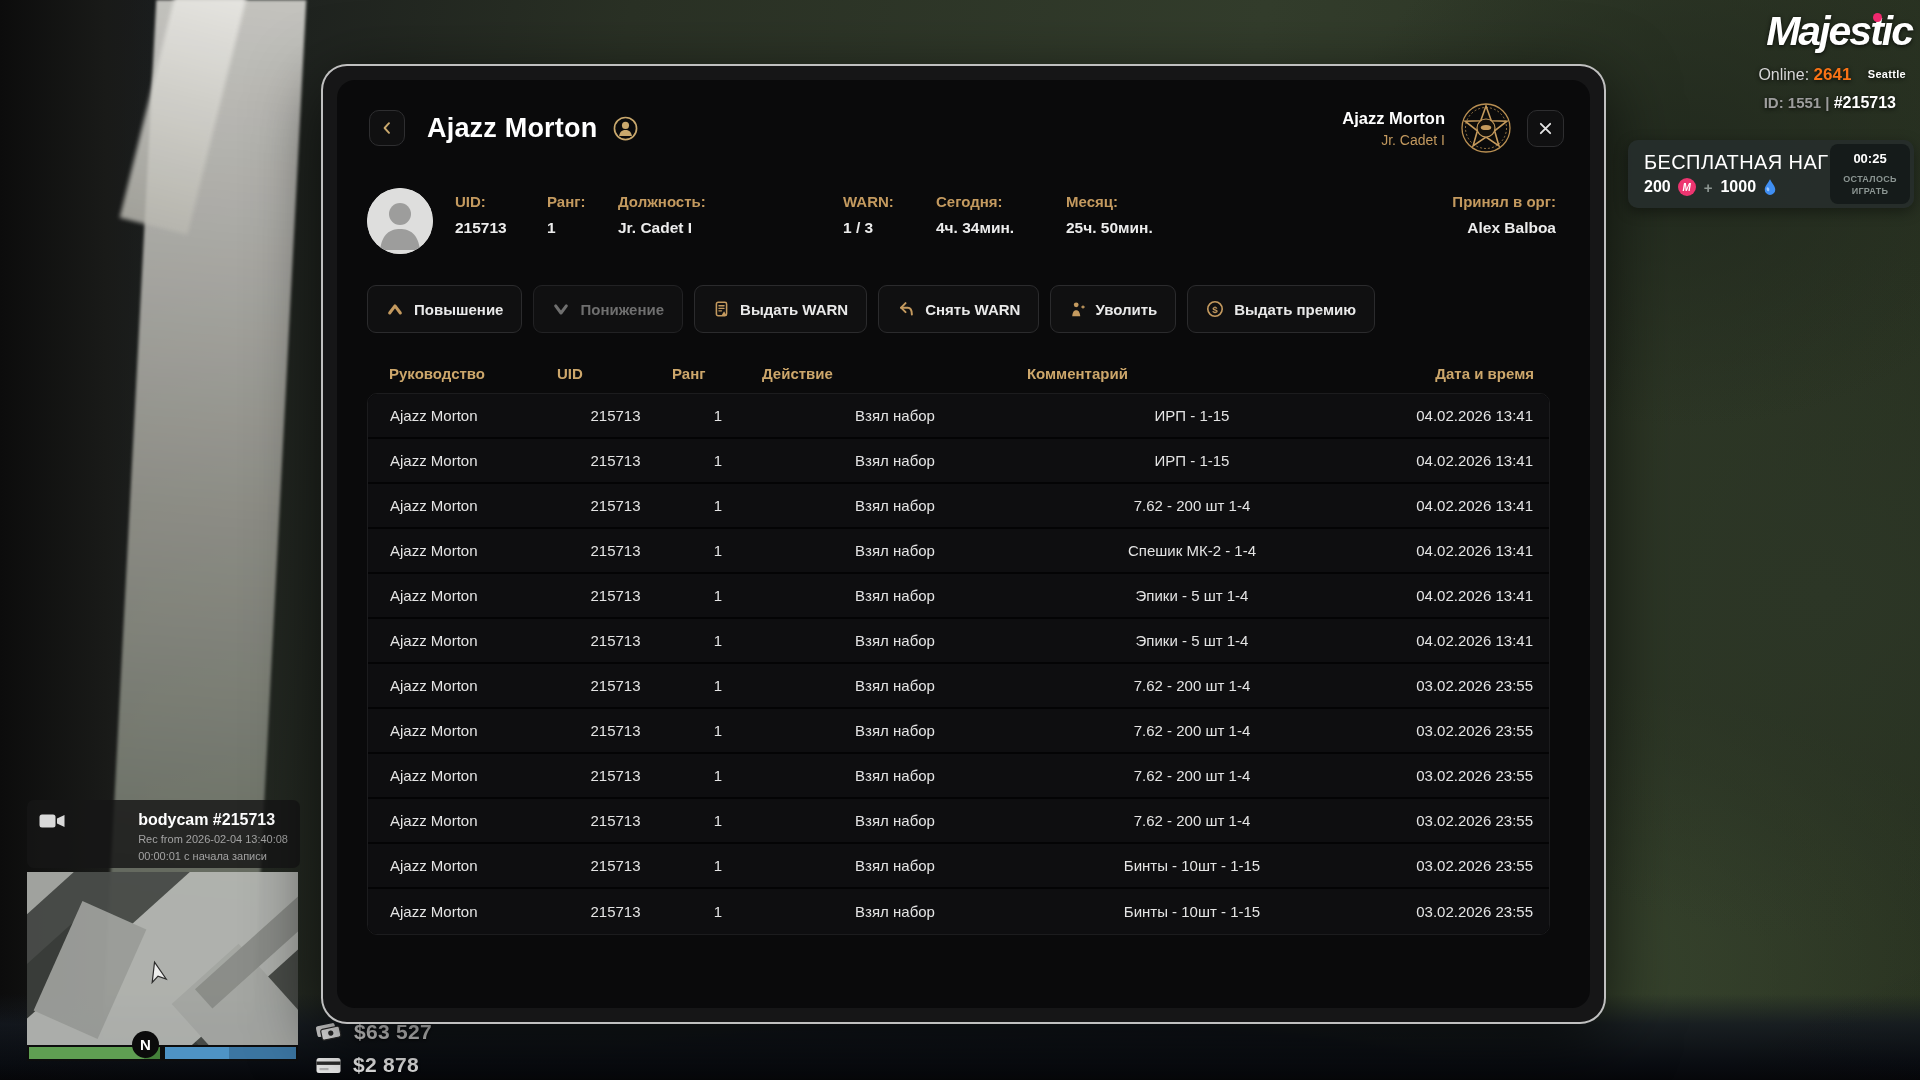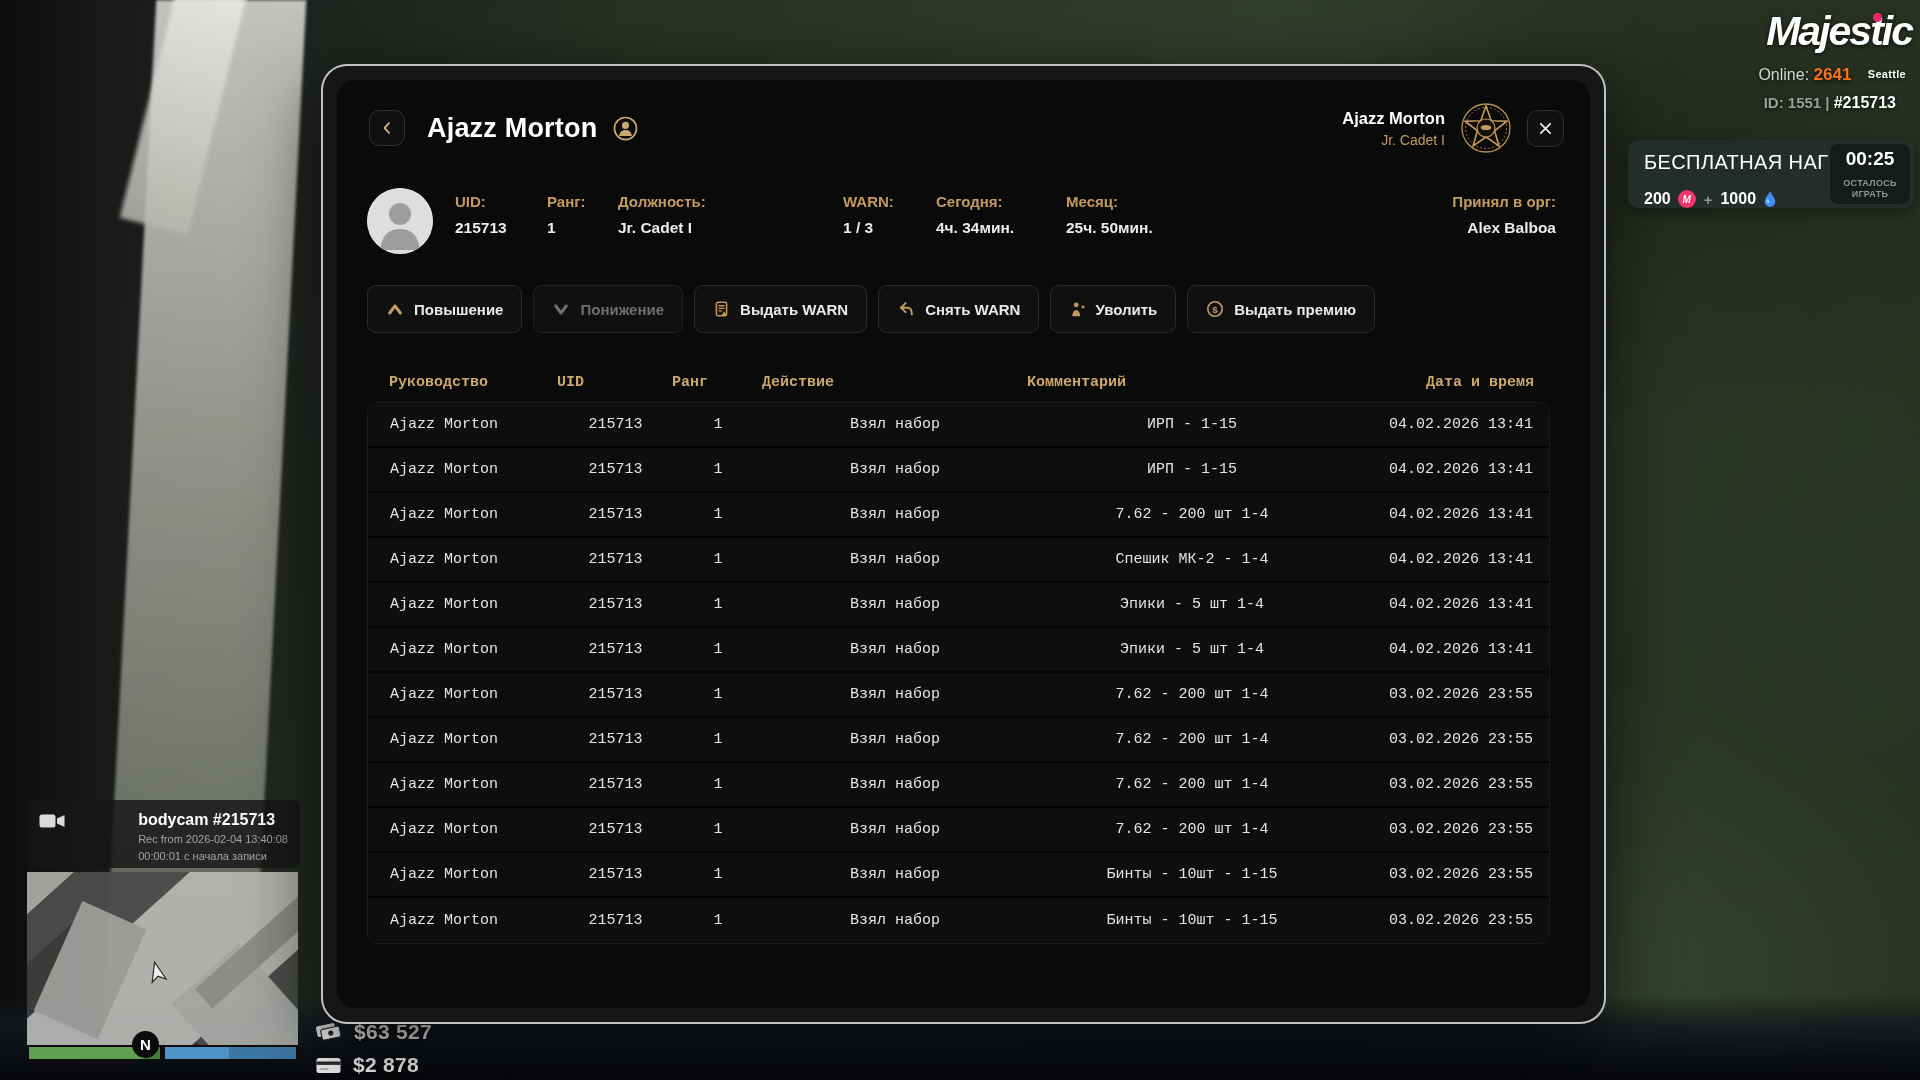--- a/index.html
+++ b/index.html
@@ -41,29 +41,29 @@
   .online-line { margin:10px 14px 0 0; font-size:16px; color:#d6d6d6; }
   .online-line b { color:#f97316; font-size:17px; }
   .server { font-size:11px; font-weight:bold; color:#fff; margin-left:12px; vertical-align:2px; letter-spacing:.3px;}
   .id-line { margin:9px 24px 0 0; font-size:15px; color:#9d9d9d; font-weight:bold; }
   .id-line b { color:#fff; font-size:16px; }
 
   .reward { position:absolute; left:1628px; top:140px; width:286px; height:68px; z-index:30;
     background:rgba(38,46,43,.92); border-radius:10px; padding:11px 90px 0 16px; text-align:left;
     box-shadow:0 4px 14px rgba(0,0,0,.4); }
   .reward-title { color:#fff; font-size:20px; font-weight:normal; letter-spacing:.4px; white-space:nowrap; }
-  .reward-amounts { display:flex; align-items:center; gap:7px; margin-top:16px; }
+  .reward-amounts { display:flex; align-items:center; gap:7px; margin-top:4px; }
   .reward-amounts b { color:#fff; font-size:16px; }
   .coin { width:18px; height:18px; border-radius:50%; background:#ed3570; color:#fff;
           font-size:10px; font-weight:bold; font-style:italic; display:flex; align-items:center;
           justify-content:center; }
   .plus { color:#8d9692; font-size:15px; font-weight:bold; margin:0 1px; }
   .timer-box { position:absolute; right:4px; top:4px; bottom:4px; width:80px; background:#151b1a;
     border-radius:8px; display:flex; flex-direction:column; align-items:center; justify-content:center; }
-  .timer { color:#fff; font-size:19px; font-weight:bold; }
+  .timer { color:#fff; font-size:13px; font-weight:bold; }
   .timer-note { color:#8c9693; font-size:9px; font-weight:bold; text-align:center; line-height:1.25;
     letter-spacing:.3px; margin-top:8px; }
 
   
   .window { position:absolute; left:321px; top:64px; width:1285px; height:960px; z-index:20;
     background:#161617; border:2px solid rgba(222,222,222,.85); border-radius:26px;
     box-shadow:0 20px 70px rgba(0,0,0,.7); }
   .panel { position:absolute; inset:14px; background:#0a0a0b; border-radius:18px; overflow:hidden; }
 
   .panel-header { position:absolute; left:32px; top:30px; display:flex; align-items:center; }
@@ -90,21 +90,21 @@
   .info-accepted { position:absolute; right:4px; top:8px; text-align:right; }
 
   .actions-bar { position:absolute; left:30px; top:205px; display:flex; gap:11px; }
   .action-btn { height:48px; padding:0 18px; background:#101011; border:1px solid #2b2b2d;
     border-radius:9px; display:inline-flex; align-items:center; gap:10px; cursor:pointer;
     color:#e9e9e9; font-family:"Liberation Sans",sans-serif; font-size:15px; font-weight:bold; }
   .action-btn .a-icon { color:var(--gold); display:flex; }
   .action-btn.disabled { color:#6f6f6f; border-color:#222224; cursor:default; }
   .action-btn.disabled .a-icon { color:#6f6f6f; }
 
-  .table-wrap { position:absolute; left:30px; top:282px; width:1183px;font-family:Liberation Mono, monospace; }
+  .table-wrap { position:absolute; left:30px; top:273px; width:1183px; }
   .thead { display:grid; grid-template-columns:190px 115px 90px 1fr 1.25fr 192px;
     height:40px; align-items:center; }
   .th { color:var(--gold2); font-size:15px; font-weight:bold; text-align:left; }
   .th:first-child { text-align:left; padding-left:22px; }
   .th:last-child { text-align:right; padding-right:16px; }
   .tbody { background:#040405; border:1px solid #1c1c1e; border-radius:10px; overflow:hidden; }
   .tr { display:grid; grid-template-columns:190px 115px 90px 1fr 1.25fr 192px; height:45px;
     align-items:center; background:#0e0e10; border-bottom:2px solid #040405; }
   .tr:last-child { border-bottom:none; }
   .td { color:#e4e4e4; font-size:15px; text-align:center; white-space:nowrap; }

